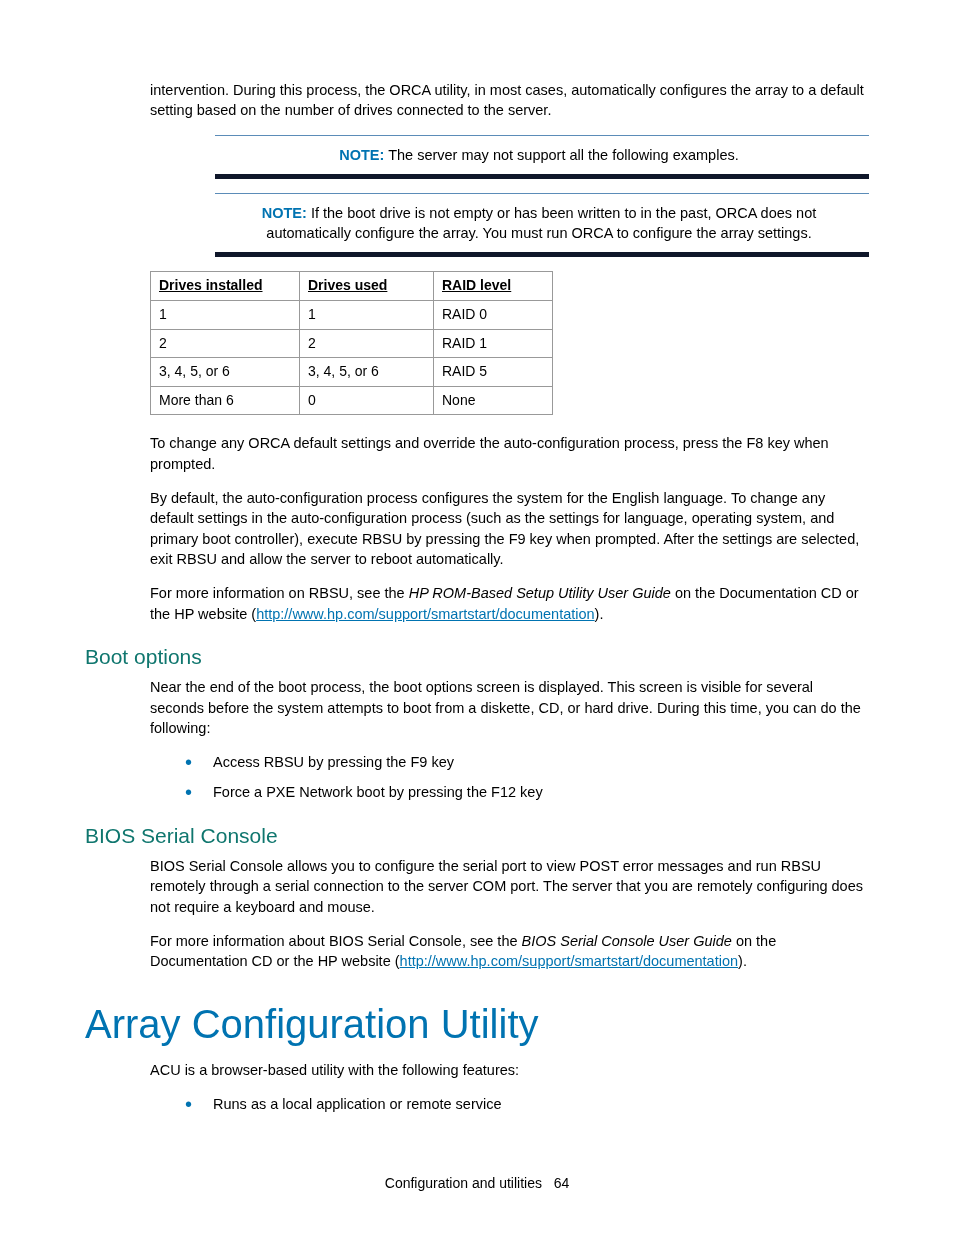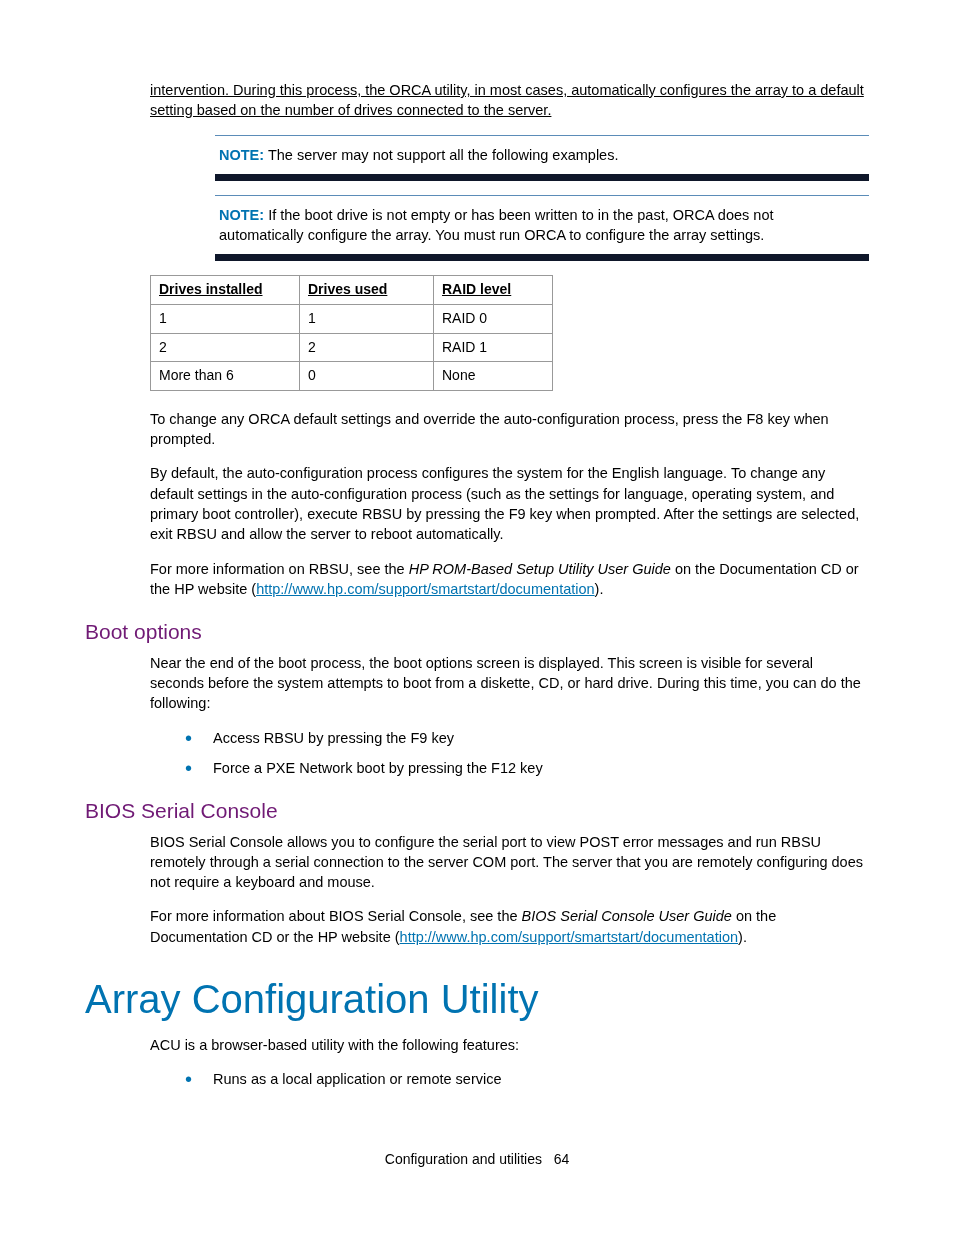--- a/index.html
+++ b/index.html
@@ -13,27 +13,27 @@
     width: 954px;
     box-sizing: border-box;
   }
   .para {
     margin: 0 0 14px 0;
     padding-left: 65px;
   }
   .para-top {
     margin: 0 0 14px 0;
     padding-left: 65px;
-    text-decoration: underline;
   }
   .note-box {
     border-top: 1px solid #5b8cb8;
-    border-bottom: 7px solid #0f172a;
+    border-bottom: 5px solid #0f172a;
     margin: 10px 0 14px 130px;
     padding: 9px 10px 9px 4px;
+    text-align: center;
   }
   .note-label {
     font-weight: bold;
     color: #0073b1;
   }
   table {
     border-collapse: collapse;
     margin: 10px 0 18px 65px;
     font-size: 14px;
   }
@@ -46,21 +46,21 @@
   }
   th {
     font-weight: bold;
     text-decoration: underline;
   }
   .col1 { width: 130px; }
   .col2 { width: 115px; }
   .col3 { width: 100px; }
   h2.blue {
     font-weight: normal;
-    color: #701a75;
+    color: #0f766e;
     font-size: 21px;
     margin: 18px 0 6px 0;
   }
   h1.blue {
     font-weight: normal;
     color: #0073b1;
     font-size: 40px;
     margin: 24px 0 8px 0;
   }
   ul.bullets {
@@ -119,20 +119,25 @@
     <td>1</td>
     <td>1</td>
     <td>RAID 0</td>
   </tr>
   <tr>
     <td>2</td>
     <td>2</td>
     <td>RAID 1</td>
   </tr>
   <tr>
+    <td>3, 4, 5, or 6</td>
+    <td>3, 4, 5, or 6</td>
+    <td>RAID 5</td>
+  </tr>
+  <tr>
     <td>More than 6</td>
     <td>0</td>
     <td>None</td>
   </tr>
 </tbody>
   </table>
 
 <p class="para">
   <span>To change any ORCA default settings and override the auto-configuration process, press the </span><b>F8</b><span> key when prompted.</span>
 </p>

